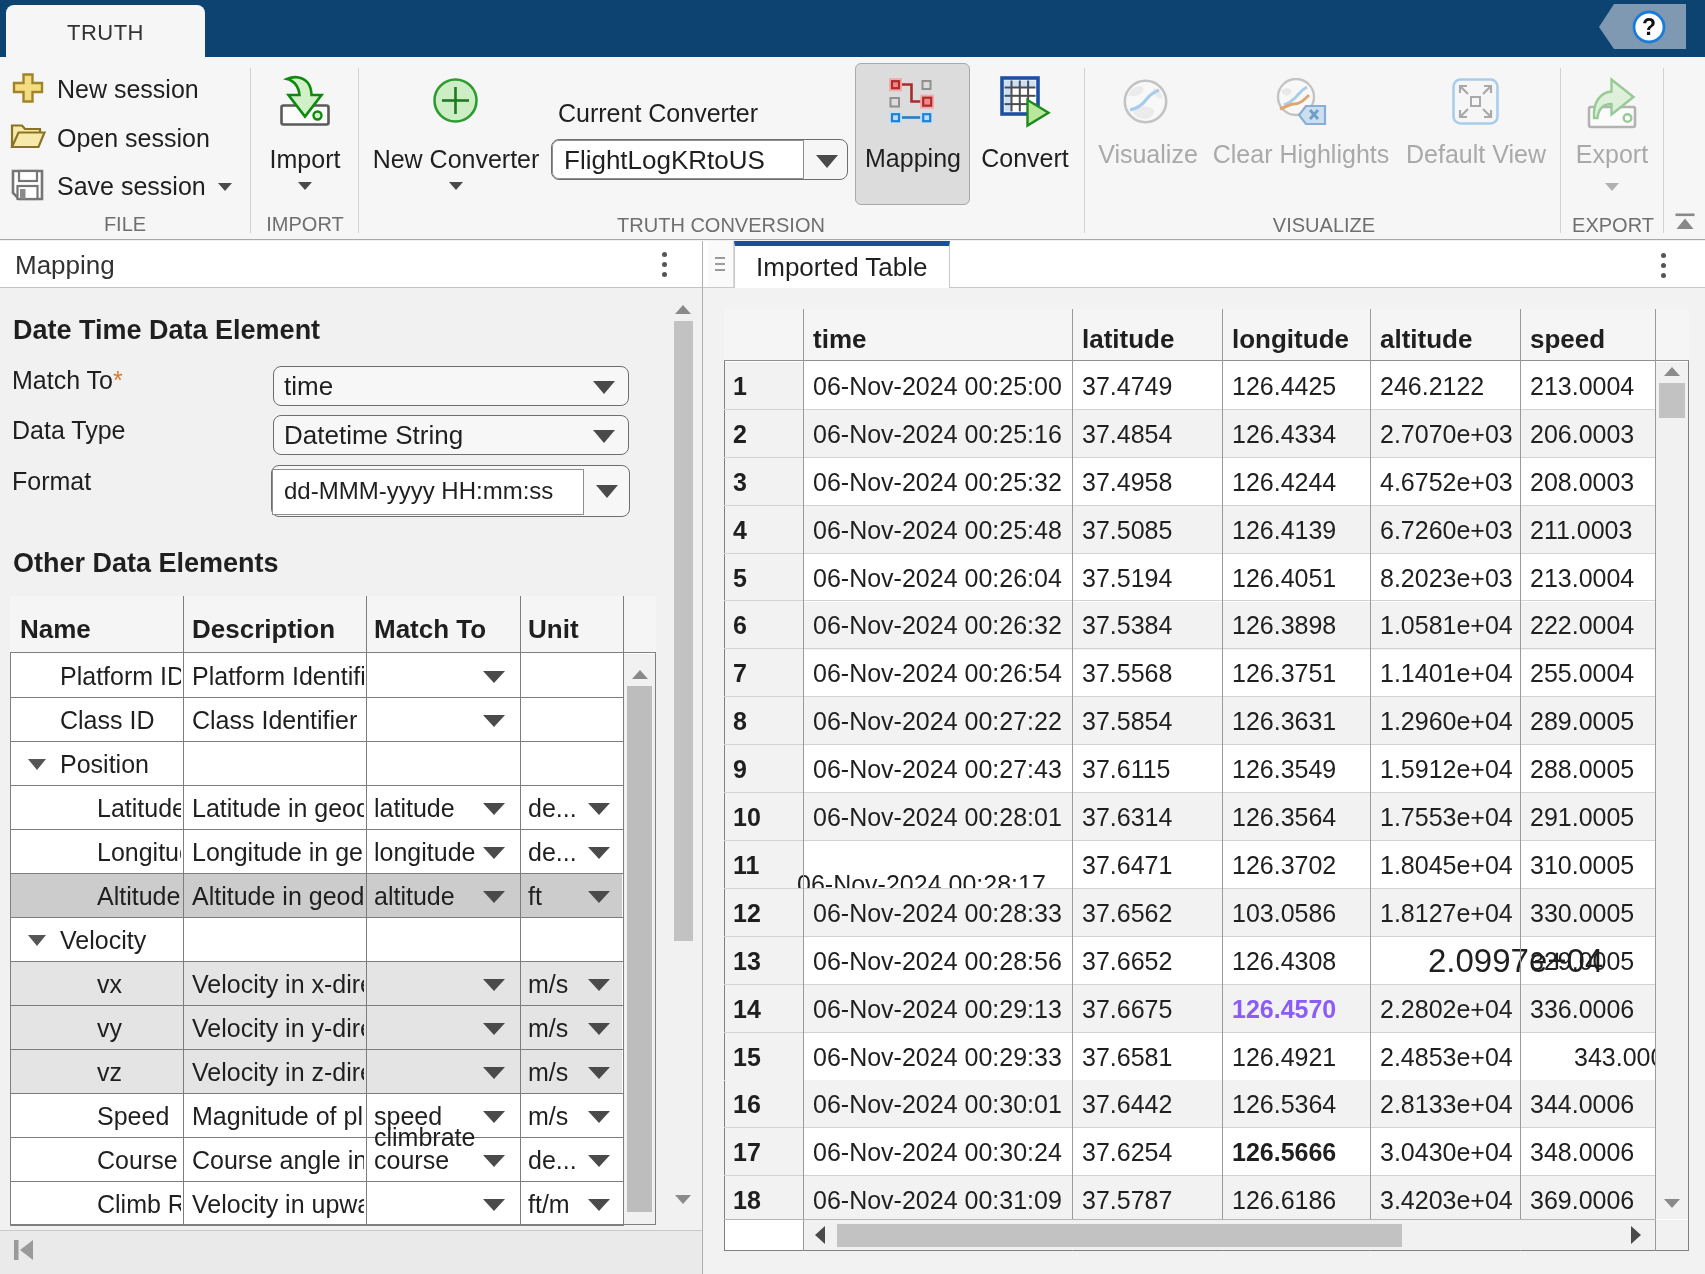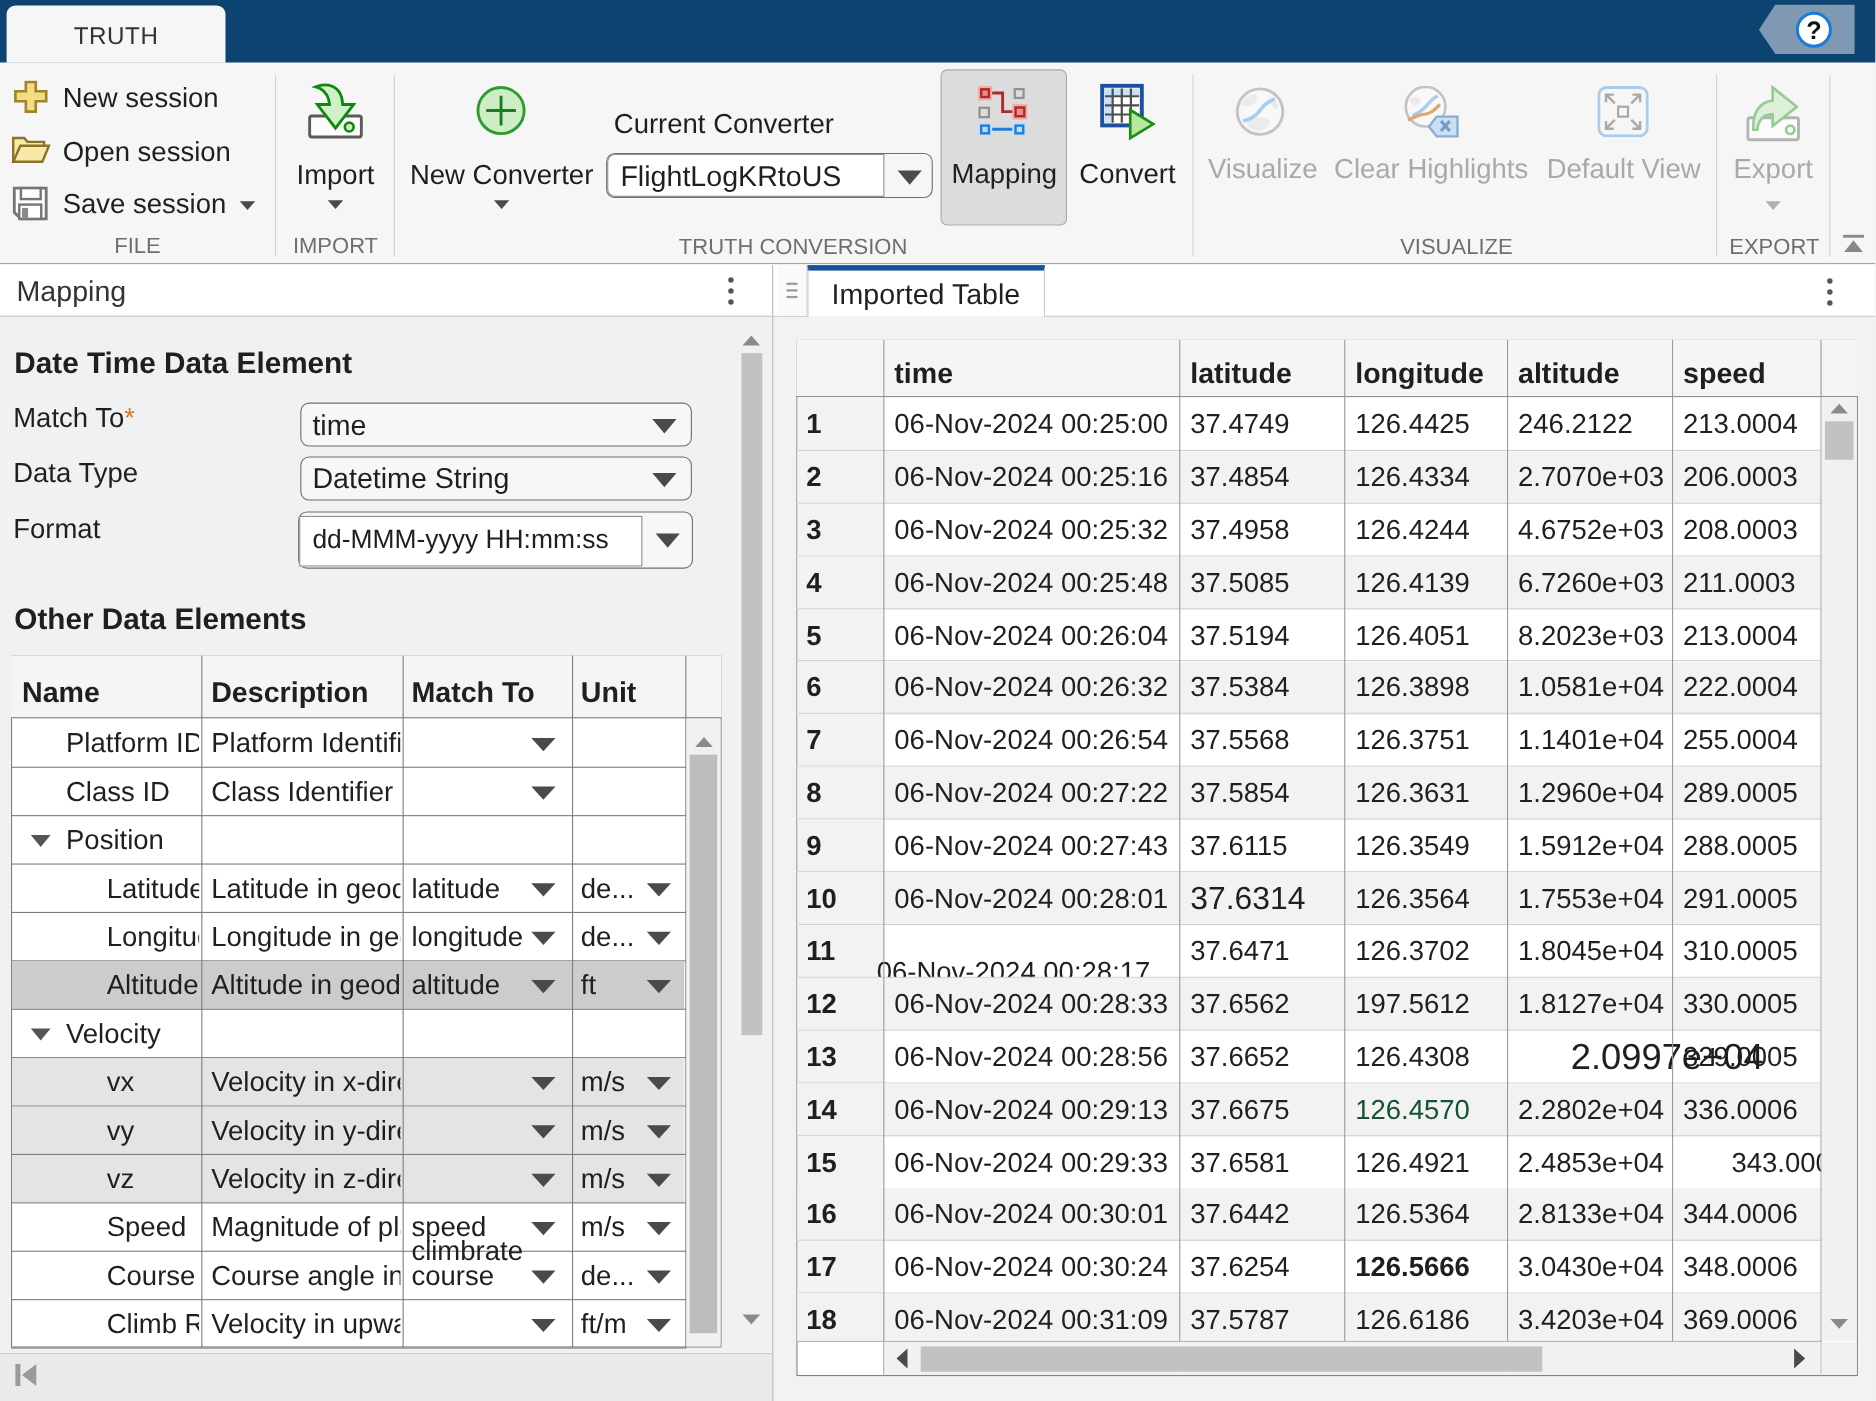--- a/index.html
+++ b/index.html
@@ -346,56 +346,56 @@
 <div class="abs" style="left:813px;top:754px;height:30px;line-height:30px;font-size:25px;color:#1f1f1f;font-weight:normal;white-space:nowrap;">06-Nov-2024 00:27:43</div>
 <div class="abs" style="left:1082px;top:754px;height:30px;line-height:30px;font-size:25px;color:#1f1f1f;font-weight:normal;white-space:nowrap;">37.6115</div>
 <div class="abs" style="left:1232px;top:754px;height:30px;line-height:30px;font-size:25px;color:#1f1f1f;font-weight:normal;white-space:nowrap;">126.3549</div>
 <div class="abs" style="left:1380px;top:754px;height:30px;line-height:30px;font-size:25px;color:#1f1f1f;font-weight:normal;white-space:nowrap;">1.5912e+04</div>
 <div class="abs" style="left:1530px;top:754px;height:30px;line-height:30px;font-size:25px;color:#1f1f1f;font-weight:normal;white-space:nowrap;">288.0005</div>
 <div class="abs" style="left:724px;top:792px;width:932px;height:1px;background:#d2d2d2;"></div>
 <div class="abs" style="left:725px;top:793px;width:930px;height:48px;background:#f2f2f2;"></div>
 <div class="abs" style="left:725px;top:793px;width:78px;height:48px;background:#f2f2f2;"></div>
 <div class="abs" style="left:733px;top:802px;height:30px;line-height:30px;font-size:25px;color:#1f1f1f;font-weight:bold;white-space:nowrap;">10</div>
 <div class="abs" style="left:813px;top:802px;height:30px;line-height:30px;font-size:25px;color:#1f1f1f;font-weight:normal;white-space:nowrap;">06-Nov-2024 00:28:01</div>
-<div class="abs" style="left:1082px;top:802px;height:30px;line-height:30px;font-size:29px;color:#1f1f1f;font-weight:normal;white-space:nowrap;">37.6314</div>
+<div class="abs" style="left:1082px;top:802px;height:30px;line-height:30px;font-size:25px;color:#1f1f1f;font-weight:normal;white-space:nowrap;">37.6314</div>
 <div class="abs" style="left:1232px;top:802px;height:30px;line-height:30px;font-size:25px;color:#1f1f1f;font-weight:normal;white-space:nowrap;">126.3564</div>
 <div class="abs" style="left:1380px;top:802px;height:30px;line-height:30px;font-size:25px;color:#1f1f1f;font-weight:normal;white-space:nowrap;">1.7553e+04</div>
 <div class="abs" style="left:1530px;top:802px;height:30px;line-height:30px;font-size:25px;color:#1f1f1f;font-weight:normal;white-space:nowrap;">291.0005</div>
 <div class="abs" style="left:724px;top:840px;width:932px;height:1px;background:#d2d2d2;"></div>
 <div class="abs" style="left:725px;top:841px;width:78px;height:48px;background:#f2f2f2;"></div>
 <div class="abs" style="left:733px;top:850px;height:30px;line-height:30px;font-size:25px;color:#1f1f1f;font-weight:bold;white-space:nowrap;">11</div>
 <div class="abs" style="left:797px;top:850px;height:30px;line-height:30px;font-size:25px;color:#1f1f1f;font-weight:normal;white-space:nowrap;margin-top:19px;">06-Nov-2024 00:28:17</div>
 <div class="abs" style="left:1082px;top:850px;height:30px;line-height:30px;font-size:25px;color:#1f1f1f;font-weight:normal;white-space:nowrap;">37.6471</div>
 <div class="abs" style="left:1232px;top:850px;height:30px;line-height:30px;font-size:25px;color:#1f1f1f;font-weight:normal;white-space:nowrap;">126.3702</div>
 <div class="abs" style="left:1380px;top:850px;height:30px;line-height:30px;font-size:25px;color:#1f1f1f;font-weight:normal;white-space:nowrap;">1.8045e+04</div>
 <div class="abs" style="left:1530px;top:850px;height:30px;line-height:30px;font-size:25px;color:#1f1f1f;font-weight:normal;white-space:nowrap;">310.0005</div>
 <div class="abs" style="left:724px;top:888px;width:932px;height:1px;background:#d2d2d2;"></div>
 <div class="abs" style="left:725px;top:889px;width:930px;height:48px;background:#f2f2f2;"></div>
 <div class="abs" style="left:725px;top:889px;width:78px;height:48px;background:#f2f2f2;"></div>
 <div class="abs" style="left:733px;top:898px;height:30px;line-height:30px;font-size:25px;color:#1f1f1f;font-weight:bold;white-space:nowrap;">12</div>
 <div class="abs" style="left:813px;top:898px;height:30px;line-height:30px;font-size:25px;color:#1f1f1f;font-weight:normal;white-space:nowrap;">06-Nov-2024 00:28:33</div>
 <div class="abs" style="left:1082px;top:898px;height:30px;line-height:30px;font-size:25px;color:#1f1f1f;font-weight:normal;white-space:nowrap;">37.6562</div>
-<div class="abs" style="left:1232px;top:898px;height:30px;line-height:30px;font-size:25px;color:#1f1f1f;font-weight:normal;white-space:nowrap;">197.5612</div>
+<div class="abs" style="left:1232px;top:898px;height:30px;line-height:30px;font-size:25px;color:#1f1f1f;font-weight:normal;white-space:nowrap;">103.0586</div>
 <div class="abs" style="left:1380px;top:898px;height:30px;line-height:30px;font-size:25px;color:#1f1f1f;font-weight:normal;white-space:nowrap;">1.8127e+04</div>
 <div class="abs" style="left:1530px;top:898px;height:30px;line-height:30px;font-size:25px;color:#1f1f1f;font-weight:normal;white-space:nowrap;">330.0005</div>
 <div class="abs" style="left:724px;top:936px;width:932px;height:1px;background:#d2d2d2;"></div>
 <div class="abs" style="left:725px;top:937px;width:78px;height:48px;background:#f2f2f2;"></div>
 <div class="abs" style="left:733px;top:946px;height:30px;line-height:30px;font-size:25px;color:#1f1f1f;font-weight:bold;white-space:nowrap;">13</div>
 <div class="abs" style="left:813px;top:946px;height:30px;line-height:30px;font-size:25px;color:#1f1f1f;font-weight:normal;white-space:nowrap;">06-Nov-2024 00:28:56</div>
 <div class="abs" style="left:1082px;top:946px;height:30px;line-height:30px;font-size:25px;color:#1f1f1f;font-weight:normal;white-space:nowrap;">37.6652</div>
 <div class="abs" style="left:1232px;top:946px;height:30px;line-height:30px;font-size:25px;color:#1f1f1f;font-weight:normal;white-space:nowrap;">126.4308</div>
 <div class="abs" style="left:1380px;top:946px;height:30px;line-height:30px;font-size:33px;color:#1f1f1f;font-weight:normal;white-space:nowrap;margin-left:48px;">2.0997e+04</div>
 <div class="abs" style="left:1530px;top:946px;height:30px;line-height:30px;font-size:25px;color:#1f1f1f;font-weight:normal;white-space:nowrap;">329.0005</div>
 <div class="abs" style="left:724px;top:984px;width:932px;height:1px;background:#d2d2d2;"></div>
 <div class="abs" style="left:725px;top:985px;width:930px;height:48px;background:#f2f2f2;"></div>
 <div class="abs" style="left:725px;top:985px;width:78px;height:48px;background:#f2f2f2;"></div>
 <div class="abs" style="left:733px;top:994px;height:30px;line-height:30px;font-size:25px;color:#1f1f1f;font-weight:bold;white-space:nowrap;">14</div>
 <div class="abs" style="left:813px;top:994px;height:30px;line-height:30px;font-size:25px;color:#1f1f1f;font-weight:normal;white-space:nowrap;">06-Nov-2024 00:29:13</div>
 <div class="abs" style="left:1082px;top:994px;height:30px;line-height:30px;font-size:25px;color:#1f1f1f;font-weight:normal;white-space:nowrap;">37.6675</div>
-<div class="abs" style="left:1232px;top:994px;height:30px;line-height:30px;font-size:25px;color:#14532d;font-weight:normal;white-space:nowrap;">126.4570</div>
+<div class="abs" style="left:1232px;top:994px;height:30px;line-height:30px;font-size:25px;color:#8b5cf6;font-weight:bold;white-space:nowrap;">126.4570</div>
 <div class="abs" style="left:1380px;top:994px;height:30px;line-height:30px;font-size:25px;color:#1f1f1f;font-weight:normal;white-space:nowrap;">2.2802e+04</div>
 <div class="abs" style="left:1530px;top:994px;height:30px;line-height:30px;font-size:25px;color:#1f1f1f;font-weight:normal;white-space:nowrap;">336.0006</div>
 <div class="abs" style="left:724px;top:1032px;width:932px;height:1px;background:#d2d2d2;"></div>
 <div class="abs" style="left:725px;top:1033px;width:78px;height:48px;background:#f2f2f2;"></div>
 <div class="abs" style="left:733px;top:1042px;height:30px;line-height:30px;font-size:25px;color:#1f1f1f;font-weight:bold;white-space:nowrap;">15</div>
 <div class="abs" style="left:813px;top:1042px;height:30px;line-height:30px;font-size:25px;color:#1f1f1f;font-weight:normal;white-space:nowrap;">06-Nov-2024 00:29:33</div>
 <div class="abs" style="left:1082px;top:1042px;height:30px;line-height:30px;font-size:25px;color:#1f1f1f;font-weight:normal;white-space:nowrap;">37.6581</div>
 <div class="abs" style="left:1232px;top:1042px;height:30px;line-height:30px;font-size:25px;color:#1f1f1f;font-weight:normal;white-space:nowrap;">126.4921</div>
 <div class="abs" style="left:1380px;top:1042px;height:30px;line-height:30px;font-size:25px;color:#1f1f1f;font-weight:normal;white-space:nowrap;">2.4853e+04</div>
 <div class="abs" style="left:1530px;top:1042px;height:30px;line-height:30px;font-size:25px;color:#1f1f1f;font-weight:normal;white-space:nowrap;margin-left:44px;">343.0006</div>

